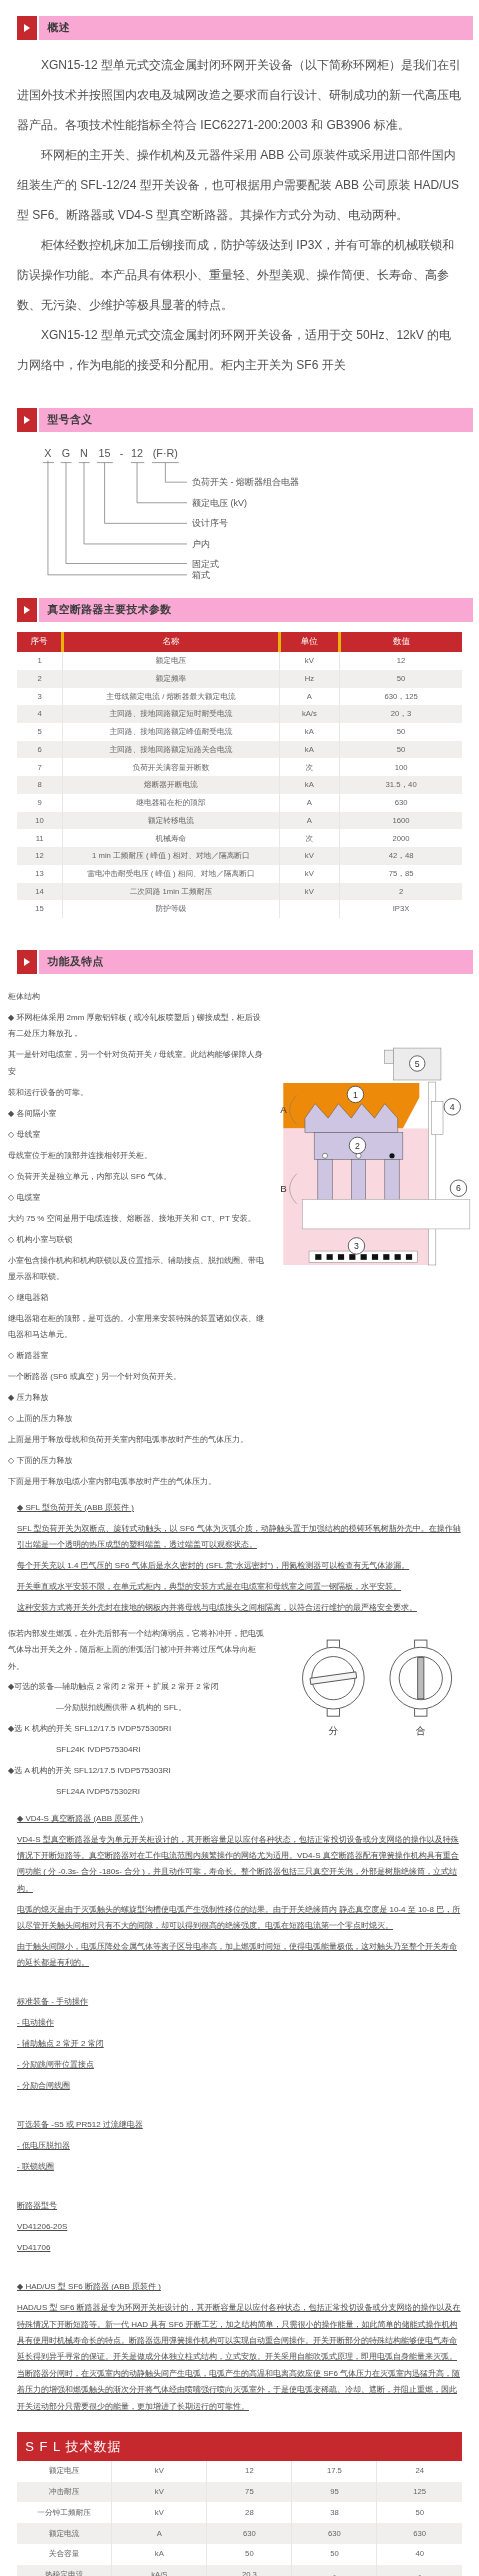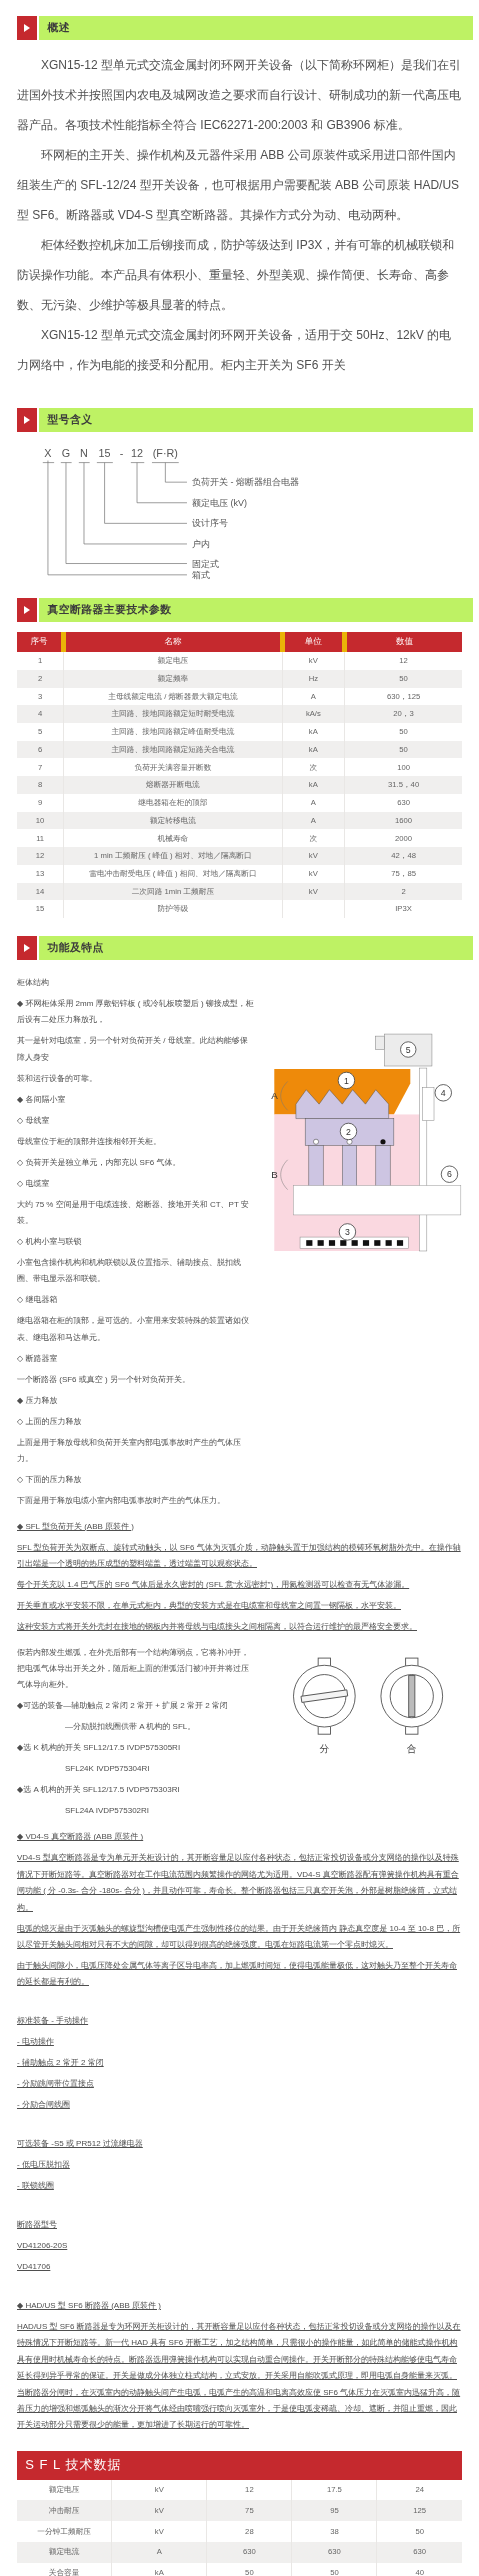--- a/index.html
+++ b/index.html
@@ -2,43 +2,43 @@
 <html style="font-size:8.2px"><head>
 <meta charset="utf-8">
 <style>
   html,body{margin:0;padding:0;background:#ffffff;}
   body{font-family:"Liberation Sans","DejaVu Sans",sans-serif;color:#4f4f4f;}
   .page{width:479px;margin:0 auto;background:#fff;overflow:hidden;}
   
   .sec-head{display:flex;align-items:stretch;height:24px;margin:15.5px 6.2px 10.3px 17px;}
   .sec-icon{width:19.6px;background:var(--red);display:flex;align-items:center;justify-content:center;flex:0 0 19.6px;}
   .tri{width:0;height:0;border-left:6.7px solid #fff;border-top:4.6px solid transparent;border-bottom:4.6px solid transparent;}
-  .sec-bar{flex:1;background:#bef264;margin-left:2.6px;display:flex;align-items:center;padding-left:8.2px;}
+  .sec-bar{flex:1;background:#f9a8d4;margin-left:2.6px;display:flex;align-items:center;padding-left:8.2px;}
   .sec-title{font-size:10.8px;font-weight:bold;color:#3c3c3c;letter-spacing:0.5px;}
   
   .para{font-size:12px;line-height:2.5;margin:0 17px;text-indent:2em;color:#4f4f4f;}
   .lines{margin:0 17px;text-decoration:underline;}
   .lines .line{font-size:8px;line-height:2.05;margin:4.6px 0;}
   .gap{height:13.4px;}
   
   table{border-collapse:collapse;width:445px;margin:3.1px 17px 0;table-layout:fixed;}
-  th{background:var(--red);color:#fff;font-weight:normal;font-size:8.5px;padding:4.1px 2.1px;border-left:5px solid #eab308;}
+  th{background:var(--red);color:#fff;font-weight:normal;font-size:8.5px;padding:4.1px 2.1px;border-left:3px solid #eab308;}
   th:first-child{border-left:none;}
   td{font-size:7.7px;color:#666;text-align:center;padding:3.1px 2.6px;border-left:0.5px solid #e9e7e5;line-height:1.5;}
   td:first-child{border-left:none;}
   tr.alt{background:#f0efee;}
   .params-table td:nth-child(1){width:9%;}
   .params-table td:nth-child(2){width:47%;}
   .params-table td:nth-child(3){width:12%;}
   .red-bar{background:var(--red);color:#fff;font-size:13px;font-weight:normal;padding:5.2px 8.2px;margin:17.5px 17px 0;letter-spacing:1px;}
   .tech-table td{padding:4.6px 2.6px;}
   .tech-table td:nth-child(1){width:20%;}
   .tech-table td:nth-child(2){width:20%;}
   
-  .split{display:flex;margin:0 17px;gap:15px;}
+  .split{display:flex;margin:0 8px;gap:15px;}
   .split .col-l{flex:1;min-width:0;}
   .split .col-l .line{font-size:8px;line-height:2.05;margin:4.6px 0;}
   .split .col-r{flex:0 0 192px;}
   svg text{font-family:"Liberation Sans","DejaVu Sans",sans-serif;}
 </style>
 </head>
 <body>
 
 <div class="page" style="--red:#c5292e;">
 
@@ -203,21 +203,21 @@
         </tr>
         <tr>
           <td>15</td>
           <td>防护等级</td>
           <td></td>
           <td>IP3X</td>
         </tr>
       </tbody>
   </table>
 
-  <div class="sec-head" style="margin-top:18px;">
+  <div class="sec-head" style="margin-top:32px;">
     <span class="sec-icon">
         <span class="tri"></span>
       </span>
     <div class="sec-bar">
         <span class="sec-title">功能及特点</span>
       </div>
   </div>
 
   <div class="split">
     <div class="col-l">

